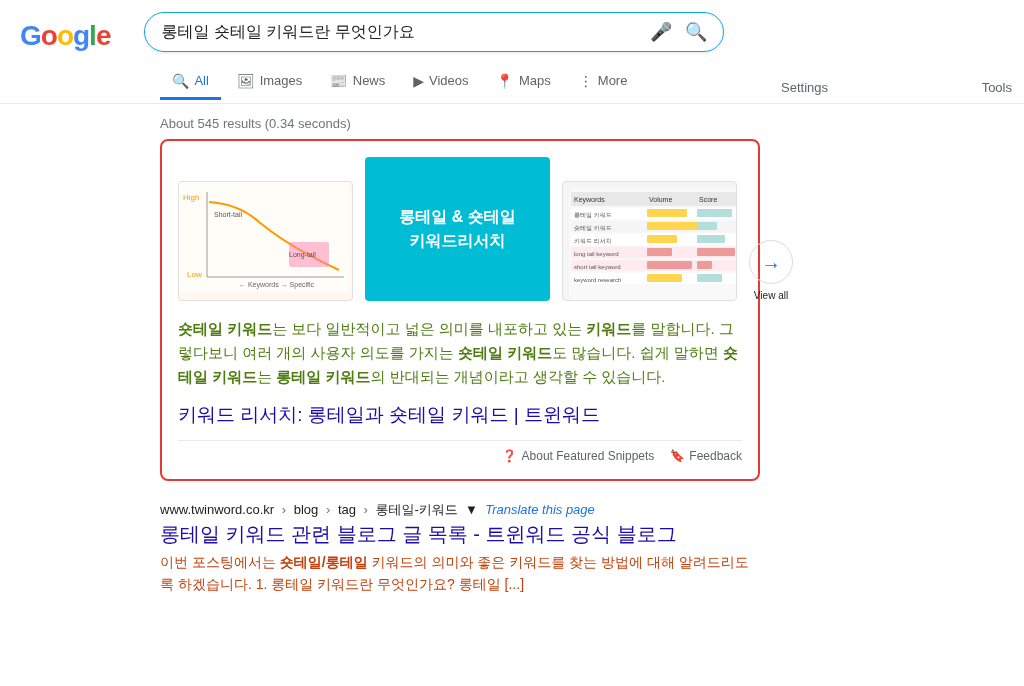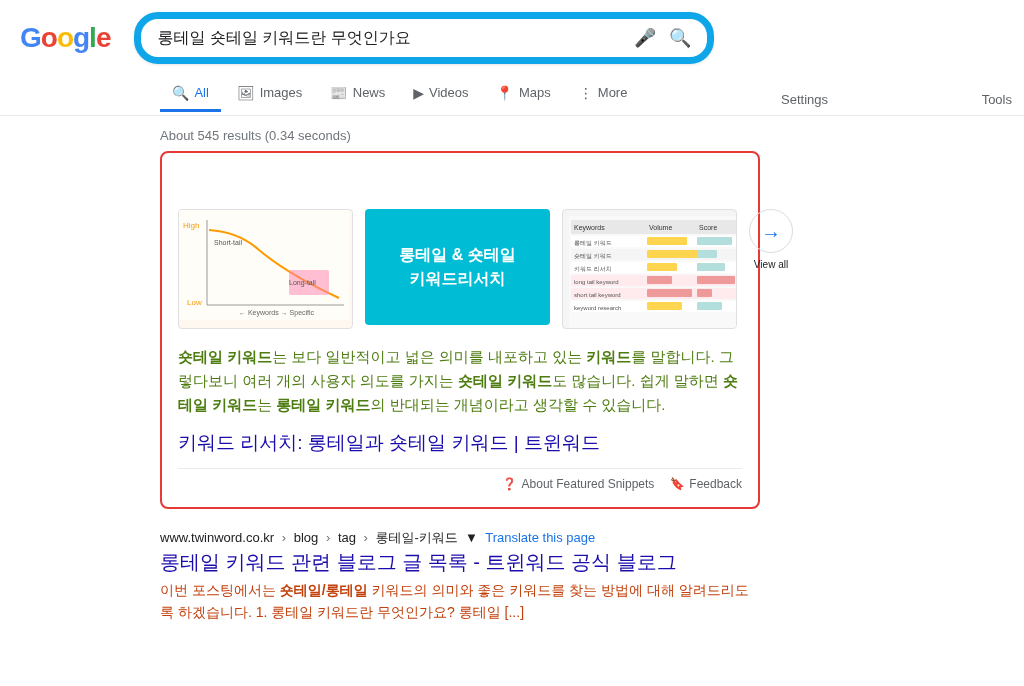--- a/index.html
+++ b/index.html
@@ -6,42 +6,42 @@
     body {
       font-family: Arial, sans-serif;
       background: #fff;
       color: #202124;
       font-size: 14px;
     }
 
     
     .header {
       display: flex;
-      align-items: center;
+      align-items: flex-end;
       padding: 12px 20px 0 20px;
-      gap: 16px;
+      gap: 26px;
     }
     .google-logo {
       font-size: 28px;
       font-weight: bold;
       letter-spacing: -1px;
       flex-shrink: 0;
       margin-right: 8px;
     }
     .logo-g { color: #4285F4; }
     .logo-o1 { color: #EA4335; }
     .logo-o2 { color: #FBBC05; }
     .logo-g2 { color: #4285F4; }
     .logo-l { color: #34A853; }
     .logo-e { color: #EA4335; }
 
     .search-bar {
       display: flex;
       align-items: center;
-      border: 7px solid #0ea5e9;
+      border: 1px solid #0ea5e9;
       border-radius: 24px;
       padding: 8px 16px;
       flex: 1;
       max-width: 580px;
       box-shadow: 0 1px 3px rgba(0,0,0,0.1);
       gap: 10px;
     }
     .search-input {
       border: none;
       outline: none;
@@ -117,39 +117,38 @@
     
     .featured-snippet {
       border: 2px solid #e53935;
       border-radius: 8px;
       padding: 16px;
       margin-bottom: 20px;
       max-width: 660px;
     }
     .snippet-images {
       display: flex;
-      align-items: flex-start;
+      align-items: flex-end;
       gap: 12px;
       margin-bottom: 16px;
-      margin-top: 40px;
     }
     .snippet-img-1 {
       width: 175px;
       height: 120px;
       background: #fff8f0;
       border: 1px solid #e0e0e0;
       border-radius: 4px;
       overflow: hidden;
       flex-shrink: 0;
       position: relative;
     }
 
     .snippet-img-2 {
       width: 185px;
-      height: 116px;
+      height: 144px;
       background: #00bcd4;
       border-radius: 4px;
       display: flex;
       flex-direction: column;
       align-items: center;
       justify-content: center;
       flex-shrink: 0;
       color: #fff;
       font-size: 16px;
       font-weight: bold;
@@ -236,20 +235,21 @@
     }
     .result-url {
       font-size: 13px;
       color: #202124;
       margin-bottom: 2px;
     }
     .result-translate {
       color: #1a73e8;
       font-size: 13px;
       cursor: pointer;
+      font-style: italic;
     }
     .result-title {
       font-size: 20px;
       color: #1a0dab;
       text-decoration: none;
       line-height: 1.3;
       display: block;
       margin-bottom: 4px;
     }
     .result-snippet {

